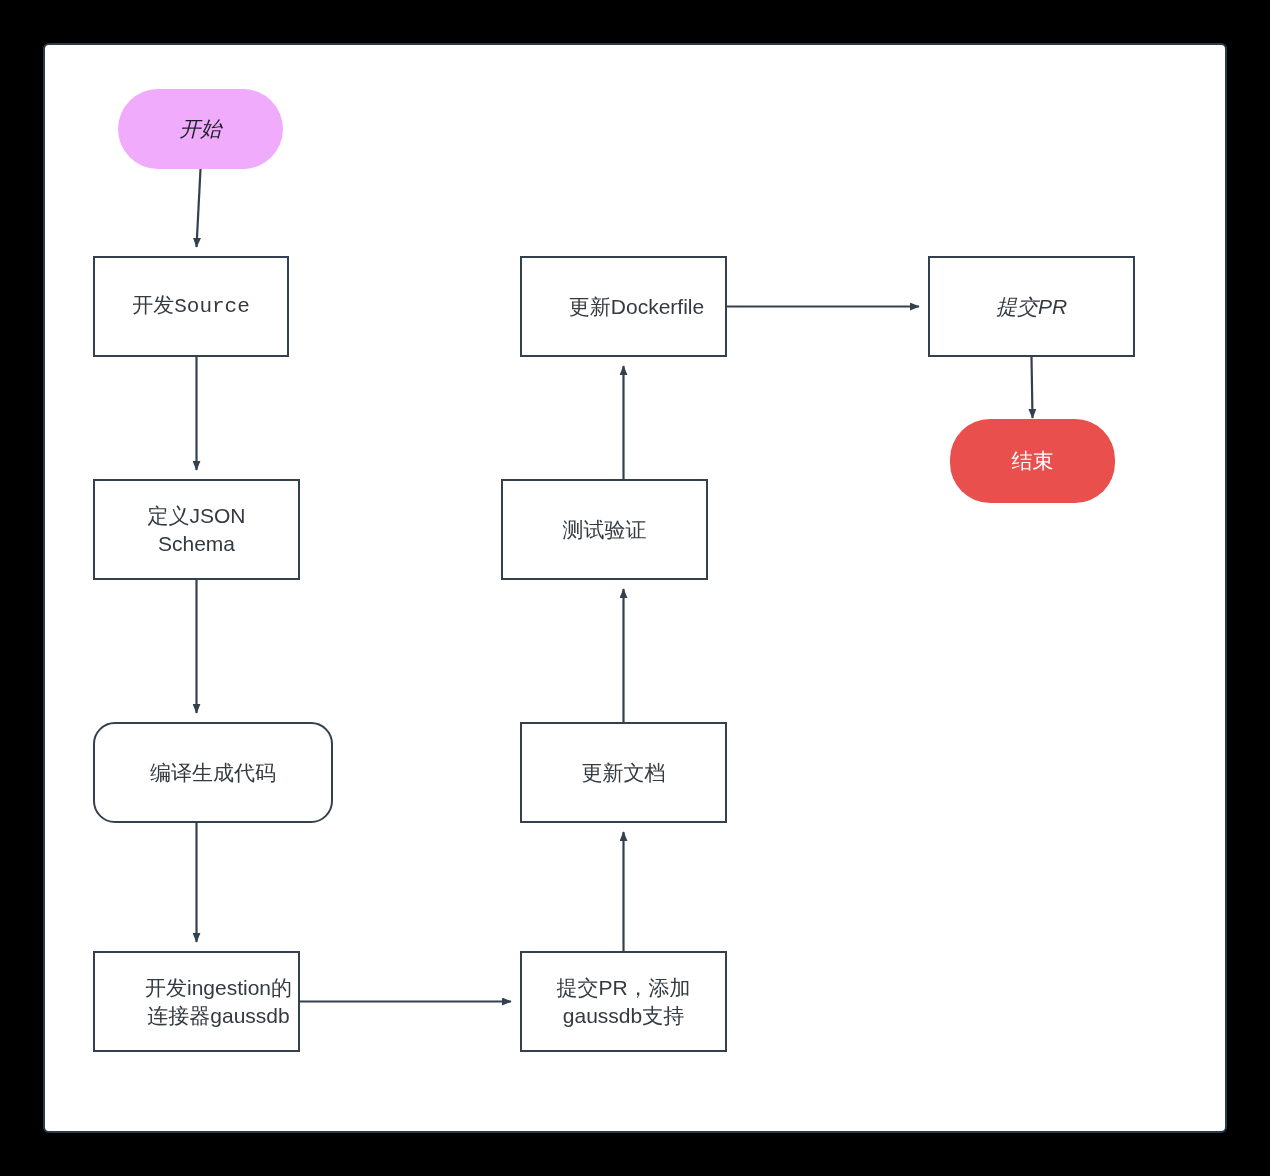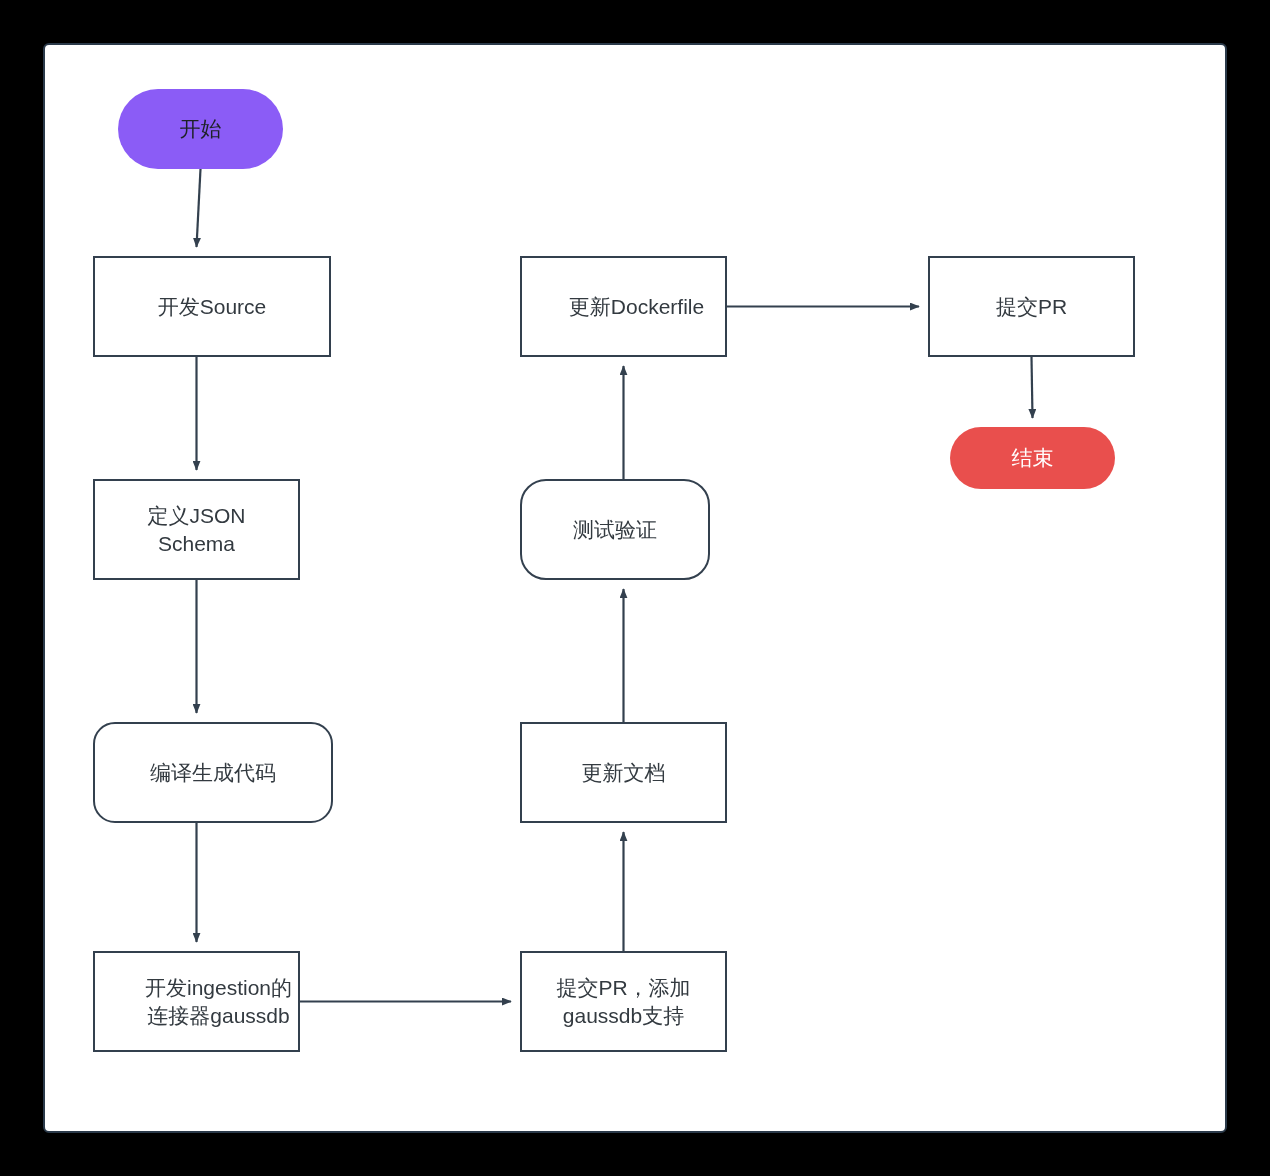--- a/index.html
+++ b/index.html
@@ -54,22 +54,23 @@
     border: 2px solid #33404e;
     color: #333a40;
     font-size: 21px;
   }
   .node-terminator {
     border-radius: 40px;
     font-size: 21px;
     border: none;
   }
   .node-start {
-    background: #8b5cf6;
+    background: #f0abfc;
     color: #1d2125;
+    font-style: italic;
   }
   .node-end {
     background: #e94f4d;
     color: #ffffff;
   }
 </style>
 </head>
 <body>
 
 <div id="stage">
@@ -88,28 +89,28 @@
           <path d="M300,1001.5 L511,1001.5" marker-end="url(#arrowhead)"></path>
           <path d="M623.5,951 L623.5,832" marker-end="url(#arrowhead)"></path>
           <path d="M623.5,722 L623.5,589" marker-end="url(#arrowhead)"></path>
           <path d="M623.5,479 L623.5,366" marker-end="url(#arrowhead)"></path>
           <path d="M727,306.5 L919,306.5" marker-end="url(#arrowhead)"></path>
           <path d="M1031.5,357 L1032.5,418" marker-end="url(#arrowhead)"></path>
         </g>
     </svg>
     <div id="node-layer">
         <div class="node node-terminator node-start" style="left: 73px; top: 44px; width: 165px; height: 80px;">开始</div>
-        <div class="node node-process" style="left: 48px; top: 211px; width: 238px; height: 101px;">开发Source</div>
+        <div class="node node-process" style="left: 48px; top: 211px; width: 196px; height: 101px; font-family: Liberation Mono, monospace;">开发Source</div>
         <div class="node node-process" style="left: 48px; top: 434px; width: 207px; height: 101px;">定义JSON
 Schema</div>
         <div class="node node-process" style="left: 48px; top: 677px; width: 240px; height: 101px; border-radius: 22px;">编译生成代码</div>
         <div class="node node-process" style="left: 48px; top: 906px; width: 207px; height: 101px; padding-left: 44px;">开发ingestion的
 连接器gaussdb</div>
         <div class="node node-process" style="left: 475px; top: 906px; width: 207px; height: 101px;">提交PR，添加
 gaussdb支持</div>
         <div class="node node-process" style="left: 475px; top: 677px; width: 207px; height: 101px;">更新文档</div>
-        <div class="node node-process" style="left: 475px; top: 434px; width: 190px; height: 101px; border-radius: 26px;">测试验证</div>
+        <div class="node node-process" style="left: 456px; top: 434px; width: 207px; height: 101px;">测试验证</div>
         <div class="node node-process" style="left: 475px; top: 211px; width: 207px; height: 101px; padding-left: 26px;">更新Dockerfile</div>
-        <div class="node node-process" style="left: 883px; top: 211px; width: 207px; height: 101px;">提交PR</div>
-        <div class="node node-terminator node-end" style="left: 905px; top: 382px; width: 165px; height: 62px;">结束</div>
+        <div class="node node-process" style="left: 883px; top: 211px; width: 207px; height: 101px; font-style: italic;">提交PR</div>
+        <div class="node node-terminator node-end" style="left: 905px; top: 374px; width: 165px; height: 84px;">结束</div>
       </div>
   </div>
 </div>
 
 </body></html>

